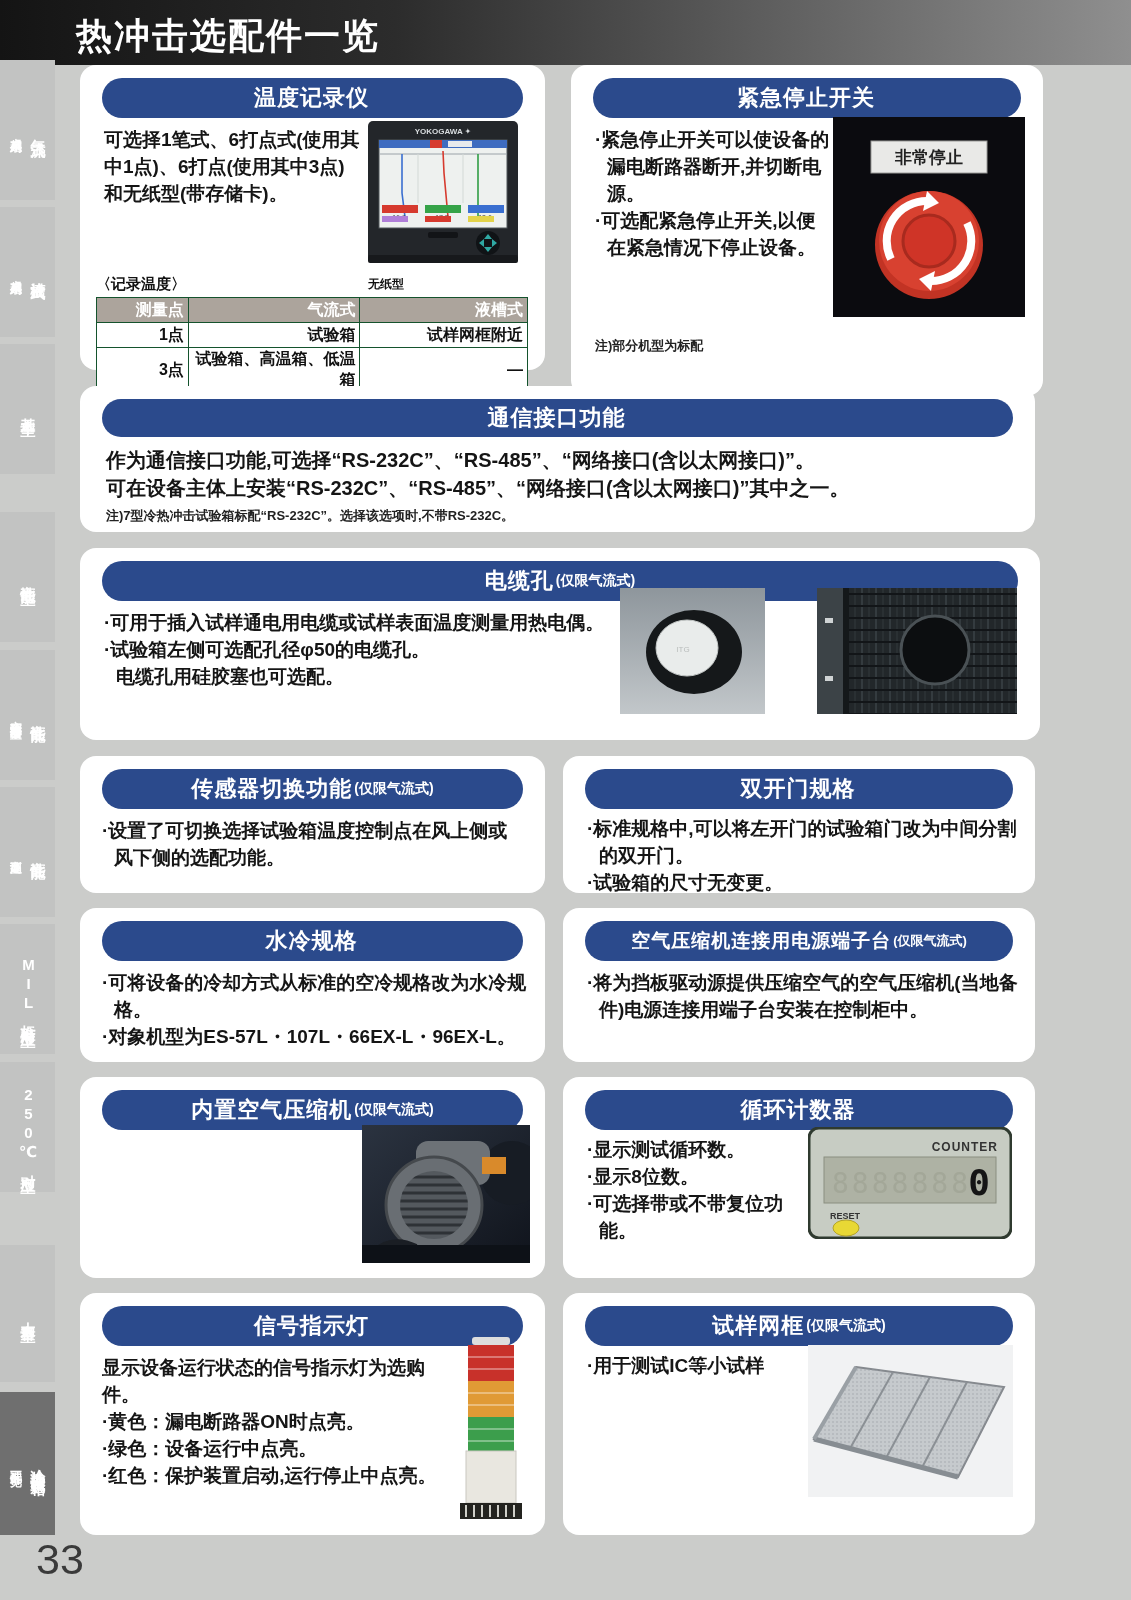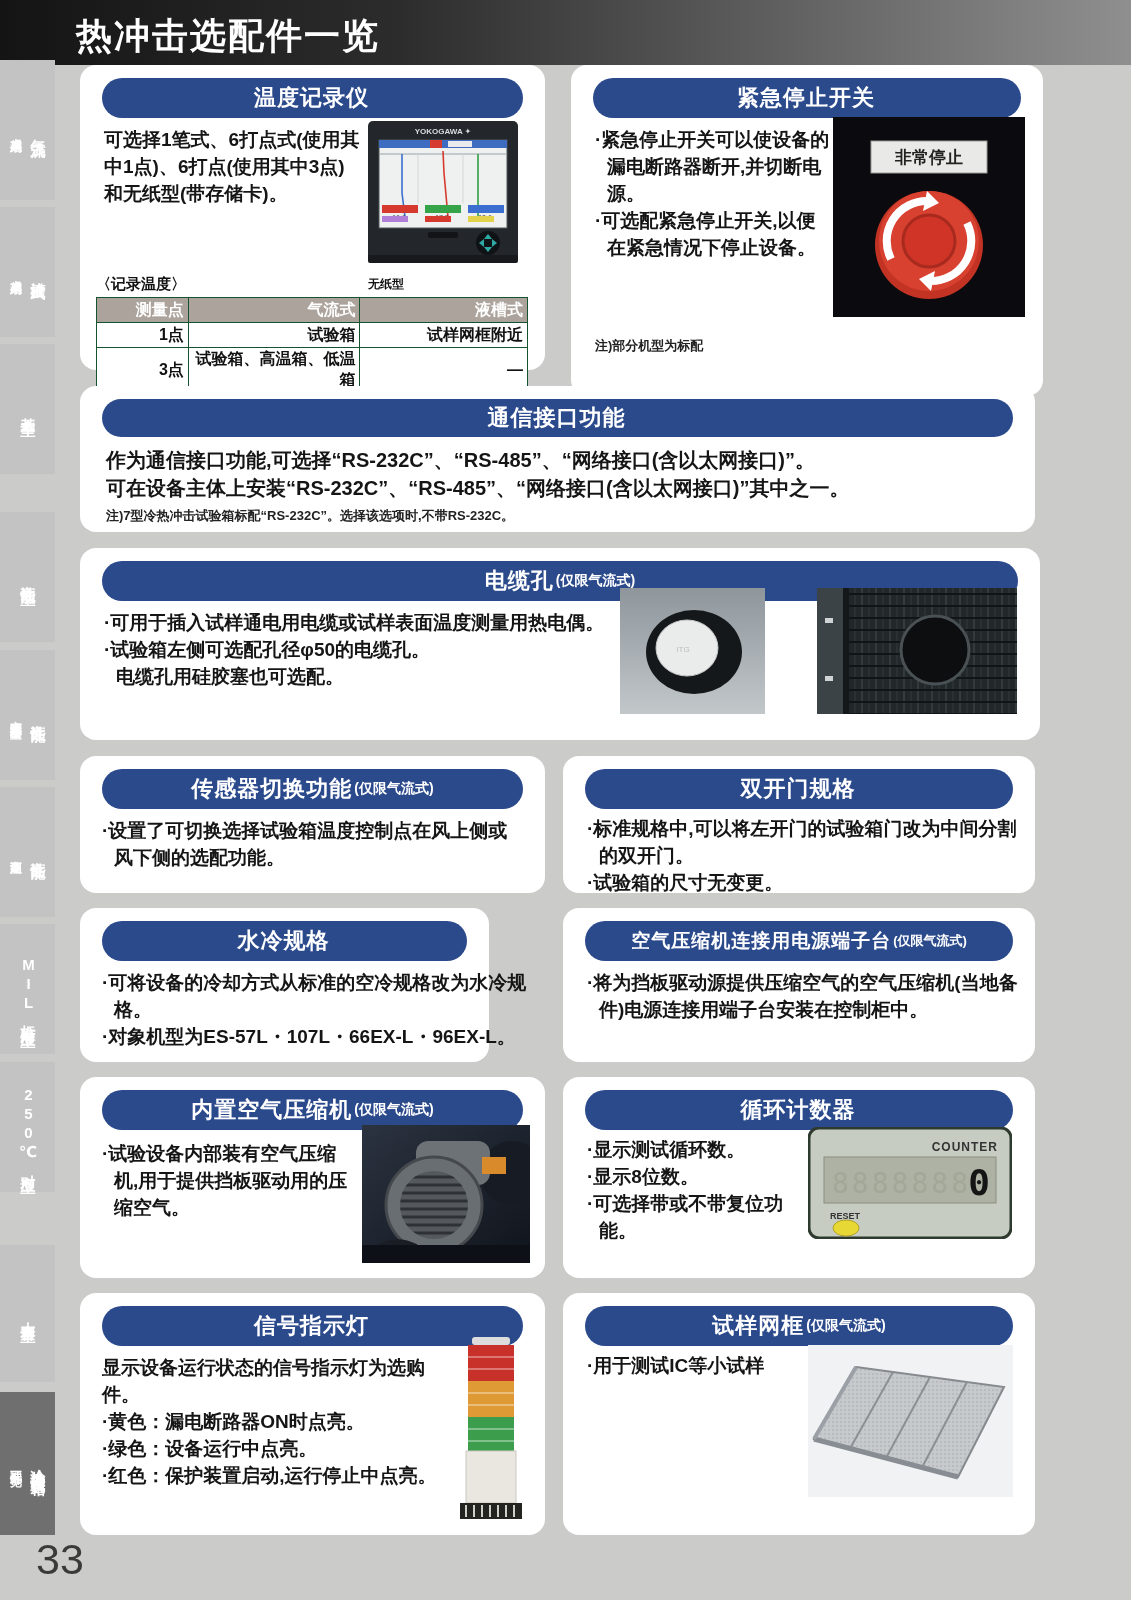--- a/index.html
+++ b/index.html
@@ -244,21 +244,21 @@
   <div class="pill">
       <span>双开门规格</span>
       <span class="suffix"></span>
     </div>
   <div class="txt" style="left:24px;top:60px;width:432px;">
     <div class="bullet">·标准规格中,可以将左开门的试验箱门改为中间分割的双开门。</div>
     <div class="bullet">·试验箱的尺寸无变更。</div>
   </div>
 </div>
 
-<div class="card" style="left:80px;top:908px;width:409px;height:154px;">
+<div class="card" style="left:80px;top:908px;width:465px;height:154px;">
   <div class="pill">
       <span>水冷规格</span>
       <span class="suffix"></span>
     </div>
   <div class="txt" style="left:22px;top:62px;width:426px;">
     <div class="bullet">·可将设备的冷却方式从标准的空冷规格改为水冷规格。</div>
     <div class="bullet">·对象机型为ES-57L・107L・66EX-L・96EX-L。</div>
   </div>
 </div>
 
@@ -270,23 +270,20 @@
   <div class="txt" style="left:24px;top:62px;width:434px;">
     <div class="bullet">·将为挡板驱动源提供压缩空气的空气压缩机(当地备件)电源连接用端子台安装在控制柜中。</div>
   </div>
 </div>
 
 <div class="card" style="left:80px;top:1077px;width:465px;height:201px;">
   <div class="pill">
       <span>内置空气压缩机</span>
       <span class="suffix">(仅限气流式)</span>
     </div>
-  <div class="txt" style="left:22px;top:64px;width:252px;">
-    <div class="bullet">·试验设备内部装有空气压缩机,用于提供挡板驱动用的压缩空气。</div>
-  </div>
   <svg class="photo" style="left:282px;top:48px;" width="168" height="138" viewBox="0 0 168 138">
     <defs>
       <linearGradient id="compbg" x1="0" y1="0" x2="1" y2="1">
         <stop offset="0" stop-color="#2b3340"></stop>
           <stop offset="1" stop-color="#10141c"></stop>
       </linearGradient>
       <clipPath id="grille">
           <circle cx="72" cy="80" r="34"></circle>
         </clipPath>
     </defs>

